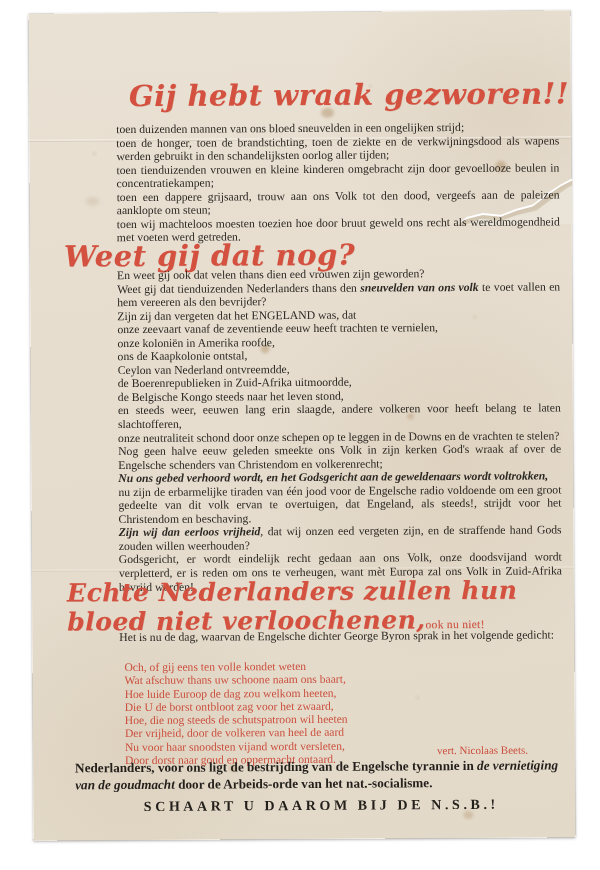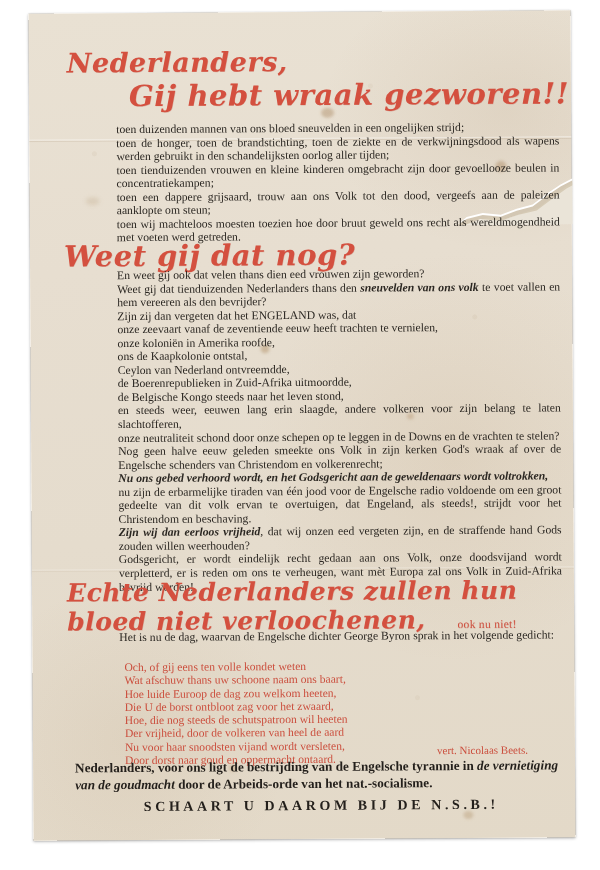--- a/index.html
+++ b/index.html
@@ -86,21 +86,20 @@
   #hd-3a { left: 35px;  top: 567px; font-size: 25px; }
   #hd-3b { left: 35px;  top: 596px; font-size: 25px; }
 
   .smallred {
     color: #cf5140;
     font-family: "Liberation Serif", serif;
     font-style: normal;
     font-weight: normal;
     font-size: 11.5px;
     letter-spacing: 0.3px;
-    margin-left: 32px;
   }
 
   .block {
     position: absolute;
     left: 87px;
     width: 443px;
     color: #2b2722;
     font-size: 11.7px;
     line-height: 13.55px;
     text-align: justify;
@@ -173,21 +172,20 @@
   <div class="stain" style="left:56px; top:184px; width:14px; height:8px; background:rgba(150,110,60,0.16); filter:blur(2.2px);"></div>
 
   <svg id="tear" viewBox="0 0 116 46" preserveAspectRatio="none">
     <path d="M116,0 L116,46 L0,46 L10,38 L26,34 L44,36 L60,30 L76,26 L92,14 L104,6 Z" fill="#ffffff"></path>
     <path d="M116,2 L104,8 L92,16 L76,28 L60,32 L44,38 L26,36 L10,40 L0,46 L8,46 L24,40 L44,42 L62,36 L80,32 L96,20 L110,10 L116,7 Z" fill="#cbbda6" opacity="0.85"></path>
     <path d="M116,4 L108,9 L96,18 L82,29 L66,34 L50,40 L34,38 L18,42 L6,46 L116,46 Z" fill="#d9cdb8" opacity="0.55"></path>
   </svg>
 
   <div id="content">
 
-    <div class="brush h1" id="hd-1a">Nederlanders,</div>
     <div class="brush h1" id="hd-1b">Gij hebt wraak gezworen!!</div>
 
     <div class="block" id="body-1">
       <p>toen duizenden mannen van ons bloed sneuvelden in een ongelijken strijd;</p>
       <p>toen de honger, toen de brandstichting, toen de ziekte en de verkwijningsdood als wapens werden gebruikt in den schandelijksten oorlog aller tijden;</p>
       <p>toen tienduizenden vrouwen en kleine kinderen omgebracht zijn door gevoellooze beulen in concentratiekampen;</p>
       <p>toen een dappere grijsaard, trouw aan ons Volk tot den dood, vergeefs aan de paleizen aanklopte om steun;</p>
       <p>toen wij machteloos moesten toezien hoe door bruut geweld ons recht als wereldmogendheid met voeten werd getreden.</p>
     </div>
 
@@ -196,21 +194,21 @@
     <div class="block" id="body-2">
       <p>En weet gij ook dat velen thans dien eed <span class="b">vrouwen</span> zijn geworden?</p>
       <p>Weet gij dat tienduizenden Nederlanders thans den <span class="bi">sneuvelden van ons volk</span> te voet vallen en hem vereeren als den bevrijder?</p>
       <p>Zijn zij dan vergeten dat het <span class="b">ENGELAND</span> was, dat</p>
       <p>onze zeevaart vanaf de zeventiende eeuw heeft trachten te vernielen,</p>
       <p>onze koloniën in Amerika roofde,</p>
       <p>ons de Kaapkolonie ontstal,</p>
       <p>Ceylon van Nederland ontvreemdde,</p>
       <p>de Boerenrepublieken in Zuid-Afrika uitmoordde,</p>
       <p>de Belgische Kongo steeds naar het leven stond,</p>
-      <p>en steeds weer, eeuwen lang erin slaagde, andere volkeren voor <span class="i">zijn</span> belang te laten slachtofferen,</p>
+      <p>en steeds weer, eeuwen lang erin slaagde, andere volkeren voor <span class="i">heeft</span> belang te laten slachtofferen,</p>
       <p>onze neutraliteit schond door onze schepen op te leggen in de Downs en de vrachten te stelen?</p>
       <p>Nog geen halve eeuw geleden smeekte ons Volk in zijn kerken God's wraak af over de Engelsche schenders van Christendom en volkerenrecht;</p>
       <p><span class="bi">Nu ons gebed verhoord wordt, en het Godsgericht aan de geweldenaars wordt voltrokken,</span></p>
       <p>nu zijn de erbarmelijke tiraden van één jood voor de Engelsche radio voldoende om een groot gedeelte van dit volk ervan te overtuigen, dat Engeland, als steeds!, strijdt voor het Christendom en beschaving.</p>
       <p><span class="bi">Zijn wij dan eerloos vrijheid</span>, dat wij onzen eed vergeten zijn, en de straffende hand Gods zouden willen weerhouden?</p>
       <p><span class="i">Godsgericht</span>, er wordt eindelijk recht gedaan aan ons Volk, onze doodsvijand wordt verpletterd, er is reden om ons te verheugen, want mèt Europa zal ons Volk in Zuid-Afrika bevrijd worden!</p>
     </div>
 
     <div class="brush h1" id="hd-3a">Echte Nederlanders zullen hun</div>
     <div class="brush h1" id="hd-3b">

